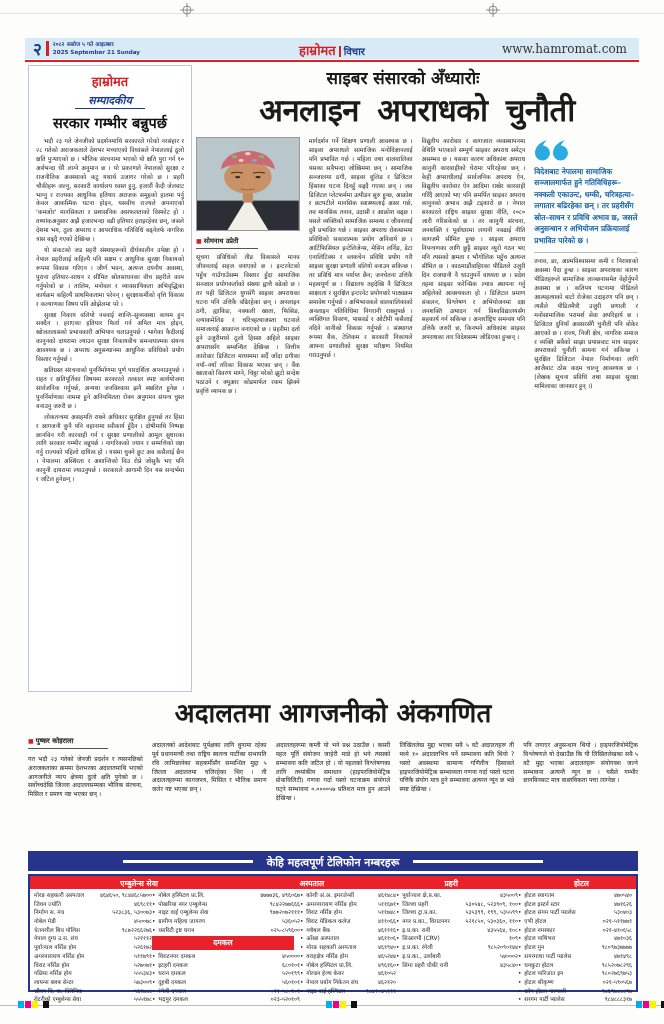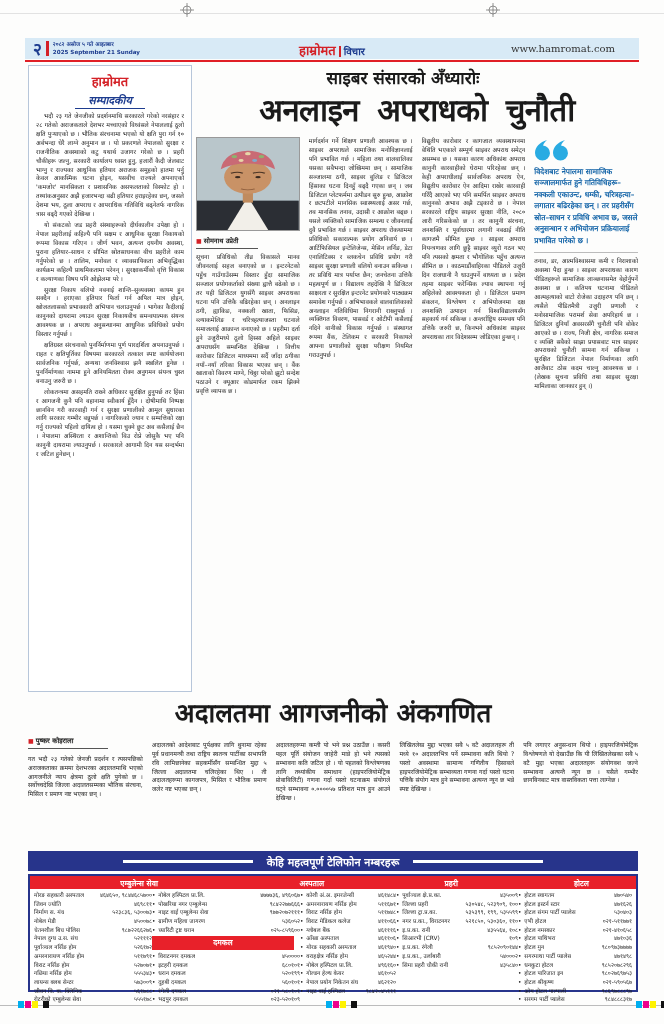--- a/index.html
+++ b/index.html
@@ -16,21 +16,21 @@
   
   .hbar{left:25px;top:38px;width:614px;height:21px;background:#d8eaf6;
         display:flex;align-items:center;}
   .pgnum{font-family:"DejaVu Serif",serif;font-size:17px;font-weight:bold;color:#1d3c8f;margin:0 4px 0 8px;}
   .pgdiv{width:3px;height:15px;background:#d42127;margin-right:4px;}
   .dates{font-size:5.6px;color:#1d3c8f;line-height:1.35;font-weight:bold;}
   .mast{position:absolute;left:0;right:0;text-align:center;top:2px;}
   .mast .nm{font-size:13px;font-weight:bold;color:#d42127;}
   .mast .dv{display:inline-block;width:2px;height:11px;background:#d42127;margin:0 3px;vertical-align:-2px;}
   .mast .sec{font-size:10px;font-weight:bold;color:#1d3c8f;}
-  .site{margin-left:auto;font-size:10px;color:#333;padding-right:24px;font-family:"DejaVu Serif",serif;text-align:right;}
+  .site{margin-left:auto;font-size:12px;color:#333;padding-right:12px;font-family:"DejaVu Serif",serif;text-align:right;}
   .redrule{left:25px;top:60px;width:614px;height:2px;background:#e01f26;}
   
   .edbox{left:28px;top:65px;width:164px;height:627px;border:1px solid #b7c6da;
          padding:6px 7px;box-sizing:border-box;background:#fff;}
   .edlogo{text-align:center;font-size:13px;font-weight:bold;color:#d42127;}
   .edlabel{text-align:center;font-size:11px;font-weight:bold;color:#1d3c8f;
            font-style:italic;margin:2px auto 3px;width:70px;border-bottom:1.5px solid #1d3c8f;padding-bottom:1px;}
   .edhead{text-align:center;font-size:14.5px;font-weight:bold;color:#111;margin:2px 0 5px;
           font-family:"DejaVu Serif",serif;}
   .edbody{font-size:6.15px;line-height:1.45;text-align:justify;height:530px;overflow:hidden;}
@@ -103,20 +103,21 @@
   <span class="mast">
     <span class="nm">हाम्रोमत</span><span class="dv"></span><span class="sec">विचार</span>
   </span>
   <span class="site">www.hamromat.com</span>
 </div>
 <div class="abs redrule"></div>
 
 <div class="abs edbox">
   <div class="edlogo">हाम्रोमत</div>
   <div class="edlabel">सम्पादकीय</div>
+  <div class="edhead">सरकार गम्भीर बन्नुपर्छ</div>
   <div class="edbody">
 
   <p>भदौ २३ गते जेनजीको प्रदर्शनमाथि सरकारले गरेको नरसंहार र २८ गतेको अराजकताले देशभर मच्चाएको विध्वंसले नेपाललाई ठूलो क्षति पुर्‍याएको छ । भौतिक संरचनामा भएको यो क्षति पुरा गर्न १० अर्बभन्दा धेरै लाग्ने अनुमान छ । यो प्रकरणले नेपालको सुरक्षा र राजनीतिक अवस्थाको कटु यथार्थ उजागर गरेको छ । प्रहरी चौकीहरू जल्नु, सरकारी कार्यालय ध्वस्त हुनु, हजारौं कैदी जेलबाट भाग्नु र राज्यका आधुनिक हतियार अराजक समूहको हातमा पर्नु केवल आकस्मिक घटना होइन, यसबीच राज्यले अपनाएको 'कमजोर' मानसिकता र प्रशासनिक असफलताको विस्फोट हो । तथ्यांकअनुसार अझै हजारभन्दा बढी हतियार हराइरहेका छन्, जसले देशमा भय, ठूला अपराध र आपराधिक गतिविधि बढ्नेतर्फ नागरिक त्रास बढ्दै गएको देखिन्छ ।</p>
       <p>यो संकटको जड प्रहरी संस्थाहरूको दीर्घकालीन उपेक्षा हो । नेपाल प्रहरीलाई कहिल्यै पनि सक्षम र आधुनिक सुरक्षा निकायको रूपमा विकास गरिएन । जीर्ण भवन, अत्यन्त दयनीय अवस्था, पुराना हतियार–साधन र सीमित स्रोतसाधनका बीच प्रहरीले काम गर्नुपरेको छ । तालिम, मनोबल र व्यावसायिकता अभिवृद्धिका कार्यक्रम कहिल्यै प्राथमिकतामा परेनन् । सुरक्षाकर्मीको वृत्ति विकास र कल्याणका विषय पनि ओझेलमा परे ।</p>
       <p>सुरक्षा निकाय बलियो नबनाई शान्ति–सुव्यवस्था कायम हुन सक्दैन । हराएका हतियार फिर्ता गर्न अपिल मात्र होइन, खोजतलासको प्रभावकारी अभियान चलाउनुपर्छ । भागेका कैदीलाई कानुनको दायरामा ल्याउन सुरक्षा निकायबीच समन्वयात्मक संयन्त्र आवश्यक छ । अपराध अनुसन्धानमा आधुनिक प्रविधिको प्रयोग विस्तार गर्नुपर्छ ।</p>
       <p>क्षतिग्रस्त संरचनाको पुनर्निर्माणमा पूर्ण पारदर्शिता अपनाउनुपर्छ । राहत र क्षतिपूर्तिका विषयमा सरकारले तत्काल स्पष्ट कार्ययोजना सार्वजनिक गर्नुपर्छ, अन्यथा जनविश्वास झनै स्खलित हुनेछ । पुनर्निर्माणका नाममा हुने अनियमितता रोक्न अनुगमन संयन्त्र चुस्त बनाउनु जरुरी छ ।</p>
       <p>लोकतन्त्रमा असहमति राख्ने अधिकार सुरक्षित हुनुपर्छ तर हिंसा र आगजनी कुनै पनि बहानामा स्वीकार्य हुँदैन । दोषीमाथि निष्पक्ष छानबिन गरी कारबाही गर्न र सुरक्षा प्रणालीको आमूल सुधारका लागि सरकार गम्भीर बन्नुपर्छ । नागरिकको ज्यान र सम्पत्तिको रक्षा गर्नु राज्यको पहिलो दायित्व हो । यसमा चुक्ने छुट अब कसैलाई छैन । नेपालमा अस्थिरता र अशान्तिको बिउ रोप्ने जोसुकै भए पनि कानुनी दायरामा ल्याउनुपर्छ । सरकारले आगामी दिन यस सन्दर्भमा र जटिल हुनेछन् ।</p>
     </div>
 </div>
 

